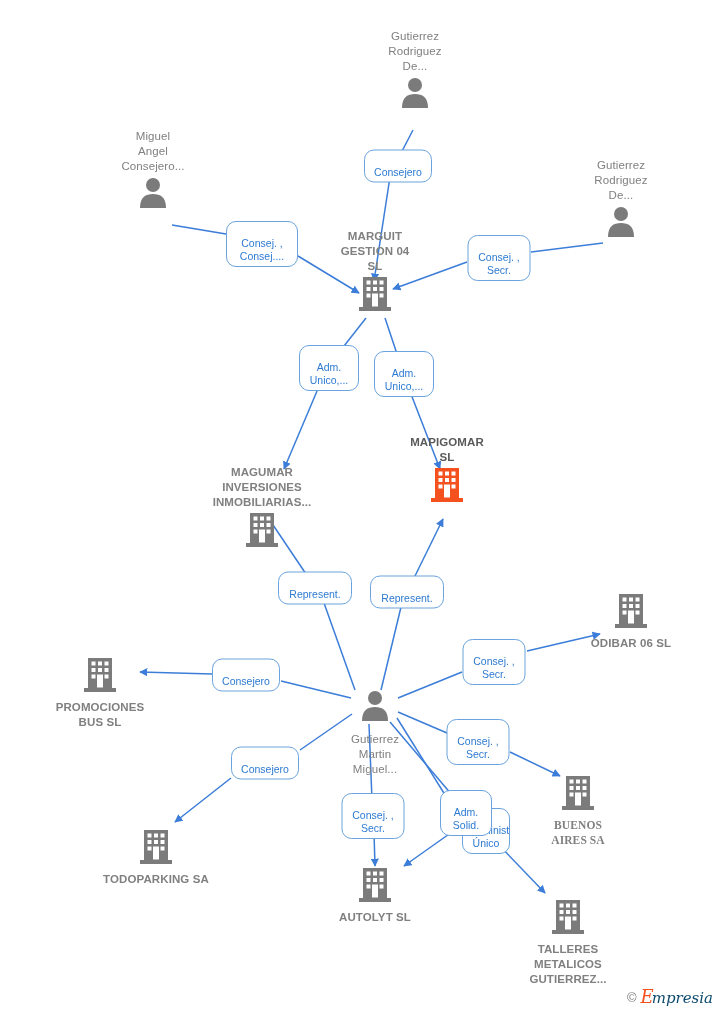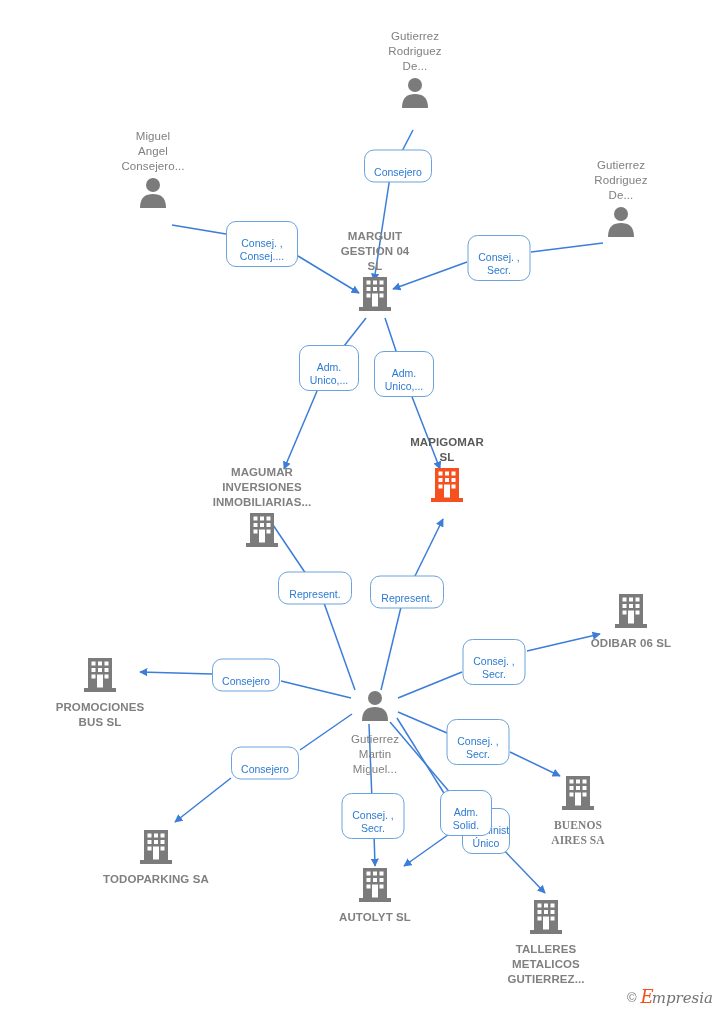--- a/index.html
+++ b/index.html
@@ -94,21 +94,21 @@
     font-size: 13px;
   }
   #watermark .wm-e {
     color: #f4511e;
     font-family: "DejaVu Serif", serif;
     font-style: italic;
     font-size: 18px;
     line-height: 18px;
   }
   #watermark .wm-rest {
-    color: #737373;
+    color: #0c4a6e;
     font-family: "DejaVu Serif", serif;
     font-style: italic;
     font-size: 15px;
     line-height: 18px;
     margin-left: -2px;
     text-align: center;
   }
 </style>
 </head>
 <body>
@@ -383,21 +383,21 @@
           <rect x="21.5" y="12" width="4" height="4"></rect>
           <rect x="8.5" y="18.5" width="4" height="4"></rect>
           <rect x="21.5" y="18.5" width="4" height="4"></rect>
           <rect x="14" y="18.5" width="6" height="13"></rect>
         </g>
       </svg>
     </span>
     <span class="label">TODOPARKING SA</span>
   </div>
 
-  <div class="node company labelbelow" style="left:546px; top:898px;">
+  <div class="node company labelbelow" style="left:568px; top:898px;">
     <span class="glyph">
       <svg class="icon" width="34" height="38" viewBox="0 0 34 38">
         <rect x="5" y="2" width="24" height="30" fill="#7b7b7b"></rect>
         <rect x="1" y="32" width="32" height="4" fill="#7b7b7b"></rect>
         <g fill="#ffffff">
           <rect x="8.5" y="5.5" width="4" height="4"></rect>
           <rect x="15" y="5.5" width="4" height="4"></rect>
           <rect x="21.5" y="5.5" width="4" height="4"></rect>
           <rect x="8.5" y="12" width="4" height="4"></rect>
           <rect x="15" y="12" width="4" height="4"></rect>

